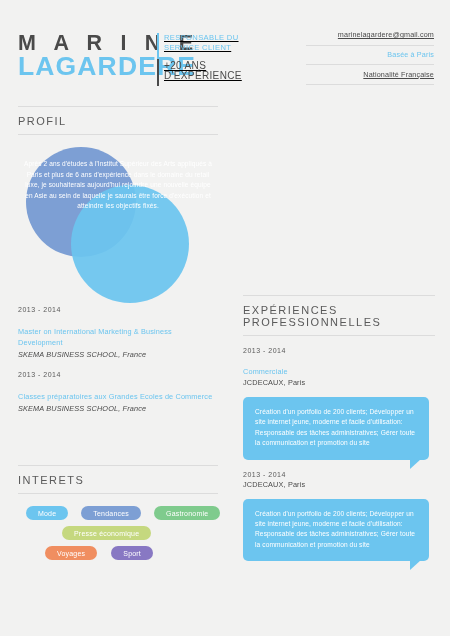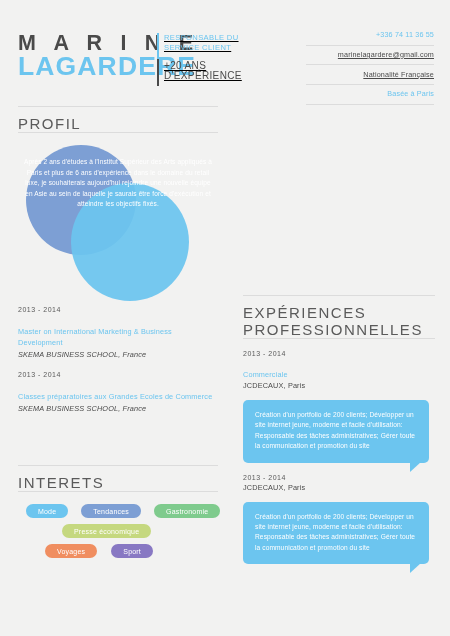--- a/index.html
+++ b/index.html
@@ -43,22 +43,22 @@
   .contact-row {
     font-size:7.2px; line-height:10px; padding:4.2px 0 4.6px 0;
     border-bottom:1px solid #dcdcdc; letter-spacing:0.15px;
   }
   .contact-row.accent { color:#6cc5ef; }
   .contact-row.dark   { color:#4a4a4a;text-decoration:underline; }
   .contact-row:first-child { border-top:none; padding-top:0; }
 
   
   .sec-head {
-    font-size:15px; letter-spacing:1.5px; color:#5a5a5a;
-    text-transform:uppercase; 
+    font-size:11px; letter-spacing:1.5px; color:#5a5a5a;
+    text-transform:uppercase; padding-bottom:7px;
     border-bottom:1px solid #dcdcdc; border-top:1px solid #dcdcdc;
     padding-top:8px;
   }
 
   
   .col-left  { position:absolute; left:18px;  width:200px; }
   .col-right { position:absolute; left:243px; width:192px; }
 
   
   #profil { top:106px; }
@@ -147,24 +147,23 @@
       <div class="seg-top"></div>
       <div class="seg-bot"></div>
     </div>
 
     <div class="title-block">
       <div class="role">RESPONSABLE DU SERVICE CLIENT</div>
       <div class="exp">+20 ANS D'EXPÉRIENCE</div>
     </div>
 
     <div class="contact">
-      <div class="contact-row accent">+336 74 11 36 55</div>
       <div class="contact-row dark">marinelagardere@gmail.com</div>
+      <div class="contact-row accent">Basée à Paris</div>
       <div class="contact-row dark">Nationalité Française</div>
-      <div class="contact-row accent">Basée à Paris</div>
     </div>
   </div>
 
   <div class="col-left" id="profil">
     <div class="sec-head">PROFIL</div>
     <div class="profil-art">
       <div class="circle circle-a" style="background: rgb(125, 159, 212);"></div>
       <div class="circle circle-b" style="background: rgb(108, 197, 239);"></div>
       <div class="profil-text">Après 2 ans d'études à l'Institut Supérieur des Arts appliqués à Paris et plus de 6 ans d'expérience dans le domaine du retail luxe, je souhaiterais aujourd'hui rejoindre une nouvelle équipe en Asie au sein de laquelle je saurais être force d'exécution et atteindre les objectifs fixés.</div>
     </div>

